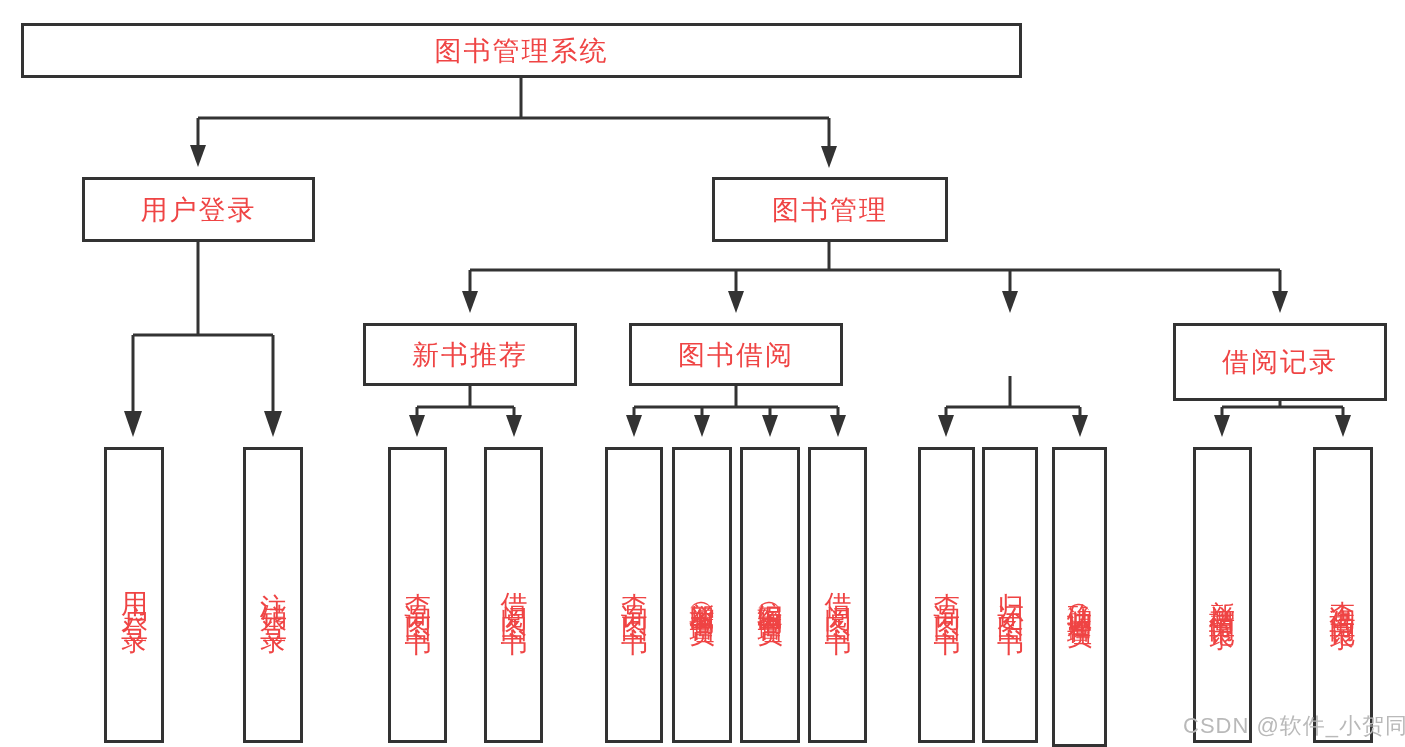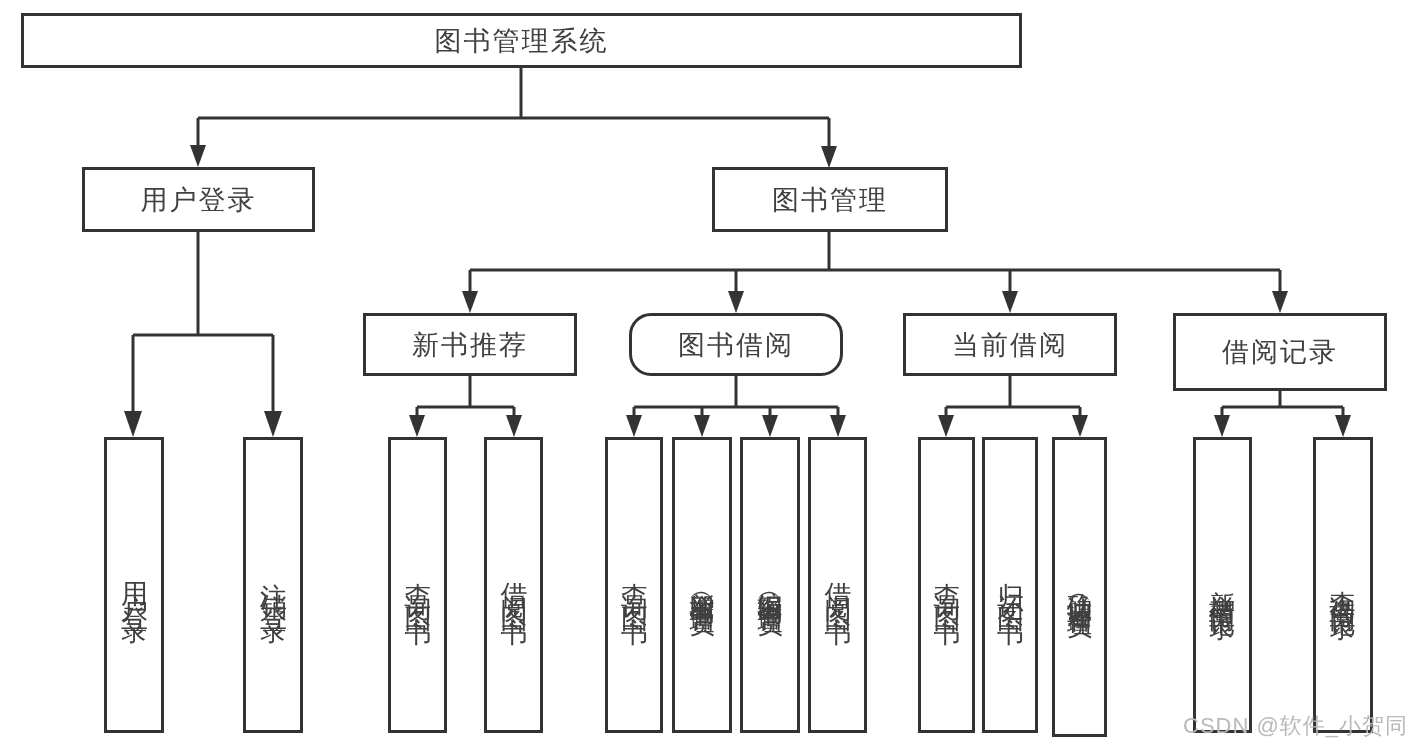--- a/index.html
+++ b/index.html
@@ -10,27 +10,28 @@
     background: #ffffff;
     font-family: "Liberation Sans", "DejaVu Sans", sans-serif;
     overflow: hidden;
   }
   #wires { position: absolute; left: 0; top: 0; width: 1405px; height: 747px; }
   .box {
     position: absolute;
     box-sizing: border-box;
     border: 3px solid #333333;
     background: #ffffff;
-    color: #404040;
+    color: #ef4444;
     display: flex;
     align-items: center;
     justify-content: center;
     font-size: 27px;
     letter-spacing: 2px;
     white-space: nowrap;
+    margin-top: 10px;
   }
   .vbox {
     writing-mode: vertical-rl;
     white-space: normal;
     line-height: 1;
   }
   .ls-wide  { letter-spacing: 12px; }
   .ls-med   { letter-spacing: 5px;  font-size: 26px; }
   .ls-tight { letter-spacing: 3px;  font-size: 25px; }
   #watermark {
@@ -112,22 +113,21 @@
       <polygon points="1335,415 1351,415 1343,437"></polygon>
     </g>
   </svg>
 
   <div class="box" style="left:21px; top:13px; width:1001px; height:55px;">图书管理系统</div>
 
   <div class="box" style="left:82px; top:167px; width:233px; height:65px;">用户登录</div>
   <div class="box" style="left:712px; top:167px; width:236px; height:65px;">图书管理</div>
 
   <div class="box" style="left:363px; top:313px; width:214px; height:63px;font-family:Liberation Mono, monospace;">新书推荐</div>
-  <div class="box" style="left:629px; top:313px; width:214px; height:63px;border-radius:22px;">图书借阅</div>
-  <div class="box" style="left:903px; top:313px; width:214px; height:63px;">当前借阅</div>
+  <div class="box" style="left:629px; top:313px; width:214px; height:63px;">图书借阅</div>
   <div class="box" style="left:1173px; top:313px; width:214px; height:78px;">借阅记录</div>
 
   <div class="box vbox ls-wide" style="left:104px; top:437px; width:60px; height:296px;">用户登录</div>
   <div class="box vbox ls-wide" style="left:243px; top:437px; width:60px; height:296px;">注销登录</div>
 
   <div class="box vbox ls-wide" style="left:388px; top:437px; width:59px; height:296px;">查询图书</div>
   <div class="box vbox ls-wide" style="left:484px; top:437px; width:59px; height:296px;">借阅图书</div>
 
   <div class="box vbox ls-wide" style="left:605px; top:437px; width:58px; height:296px;">查询图书</div>
   <div class="box vbox ls-tight" style="left:672px; top:437px; width:60px; height:296px;">新增图书（管理员）</div>

